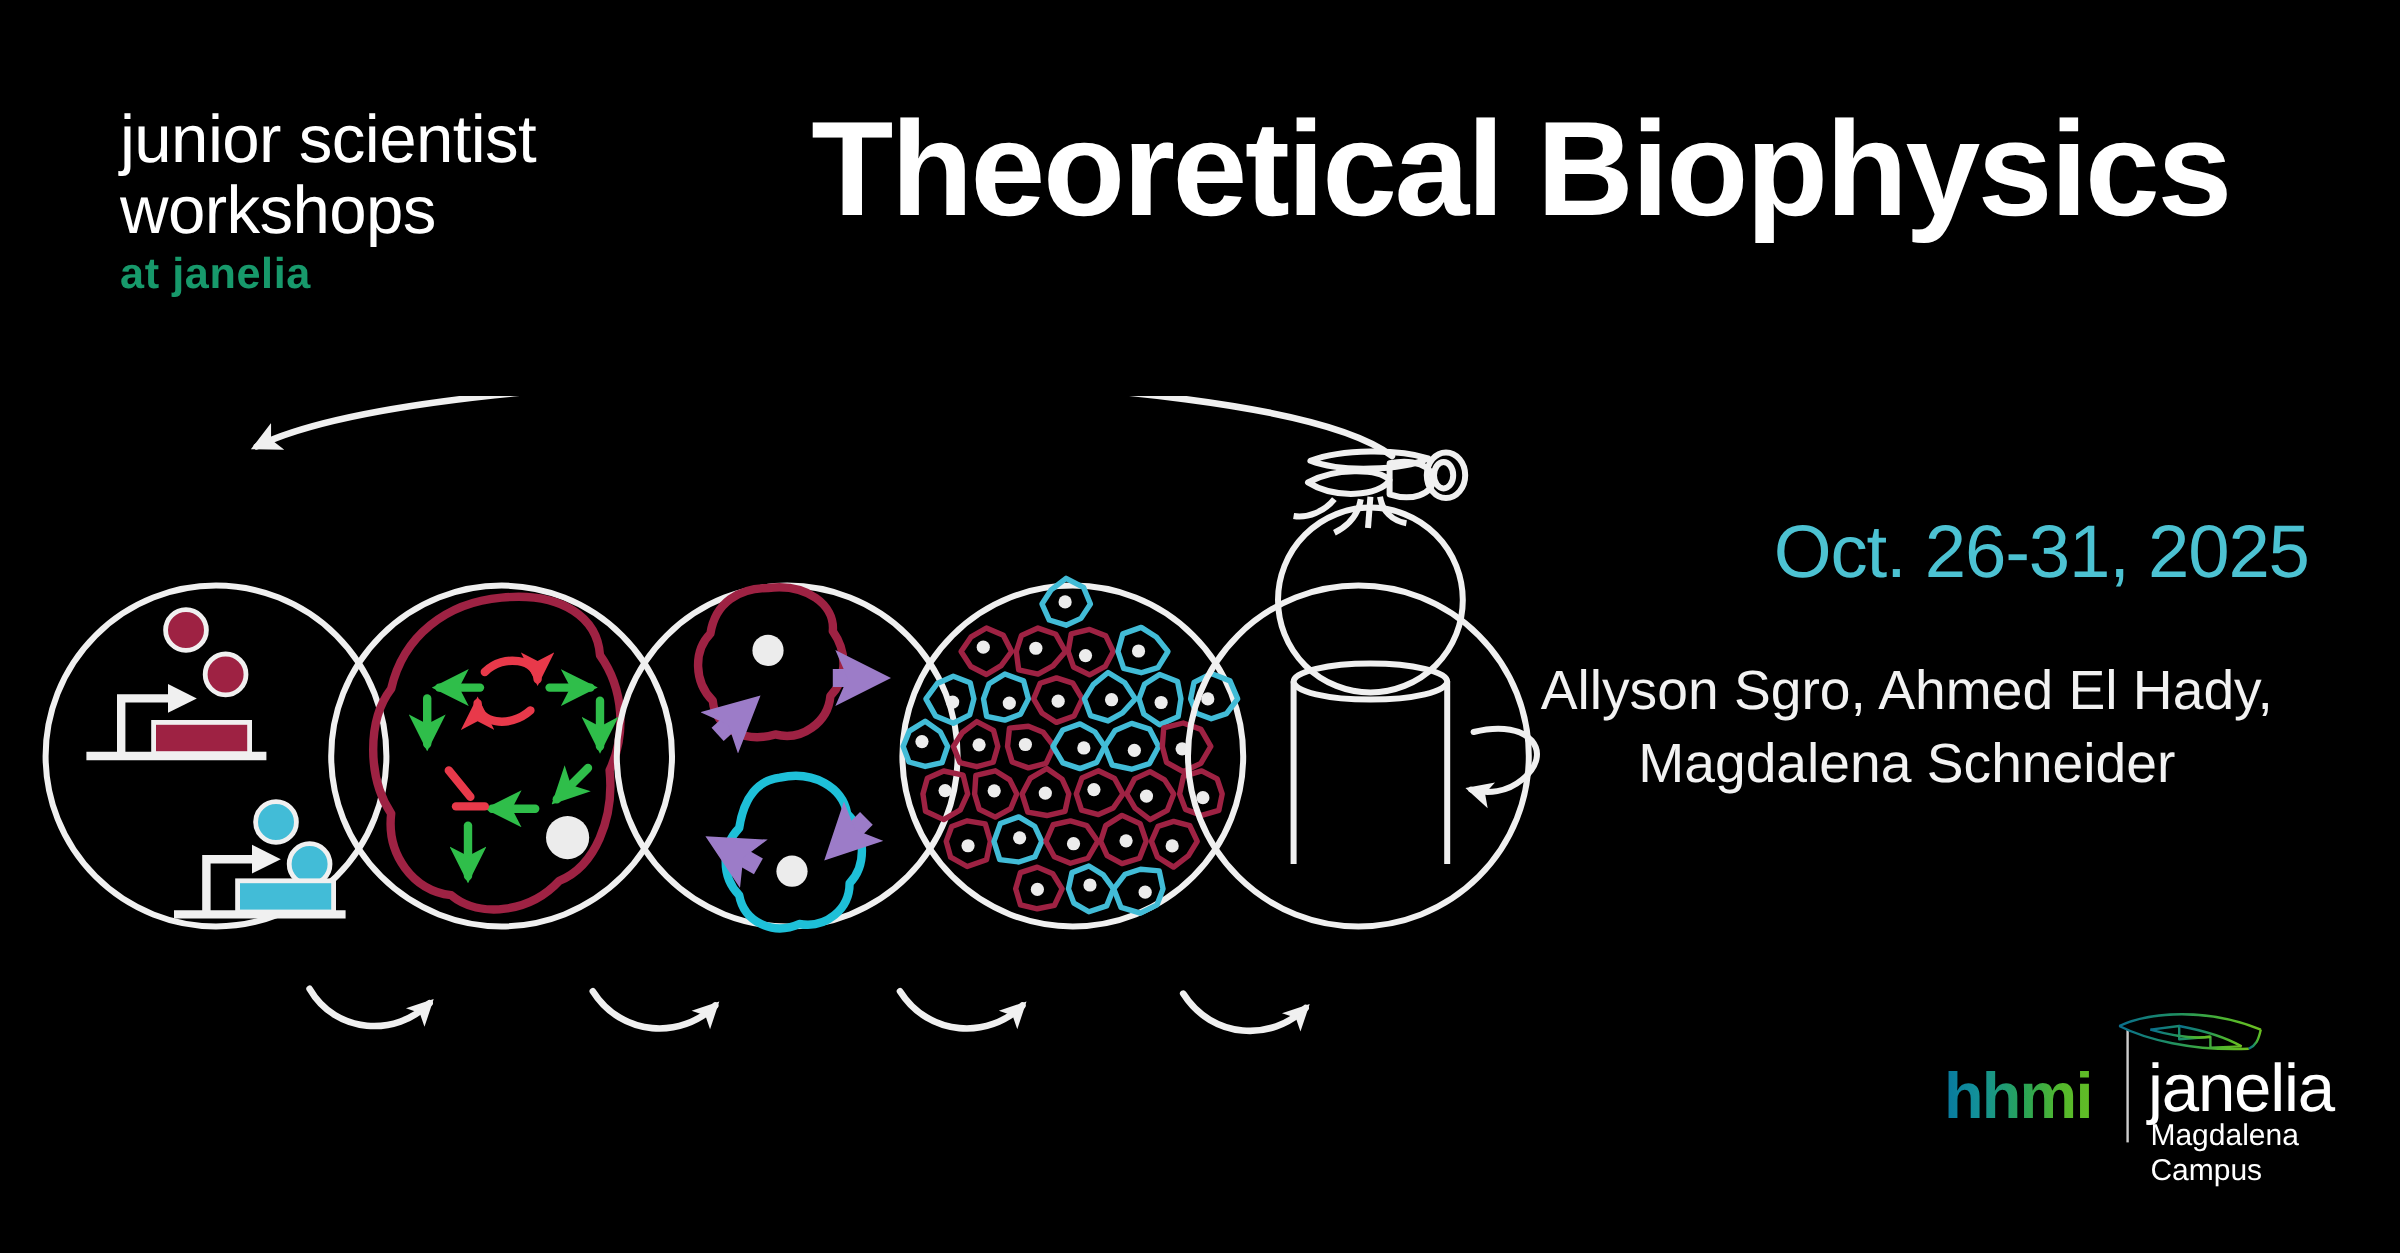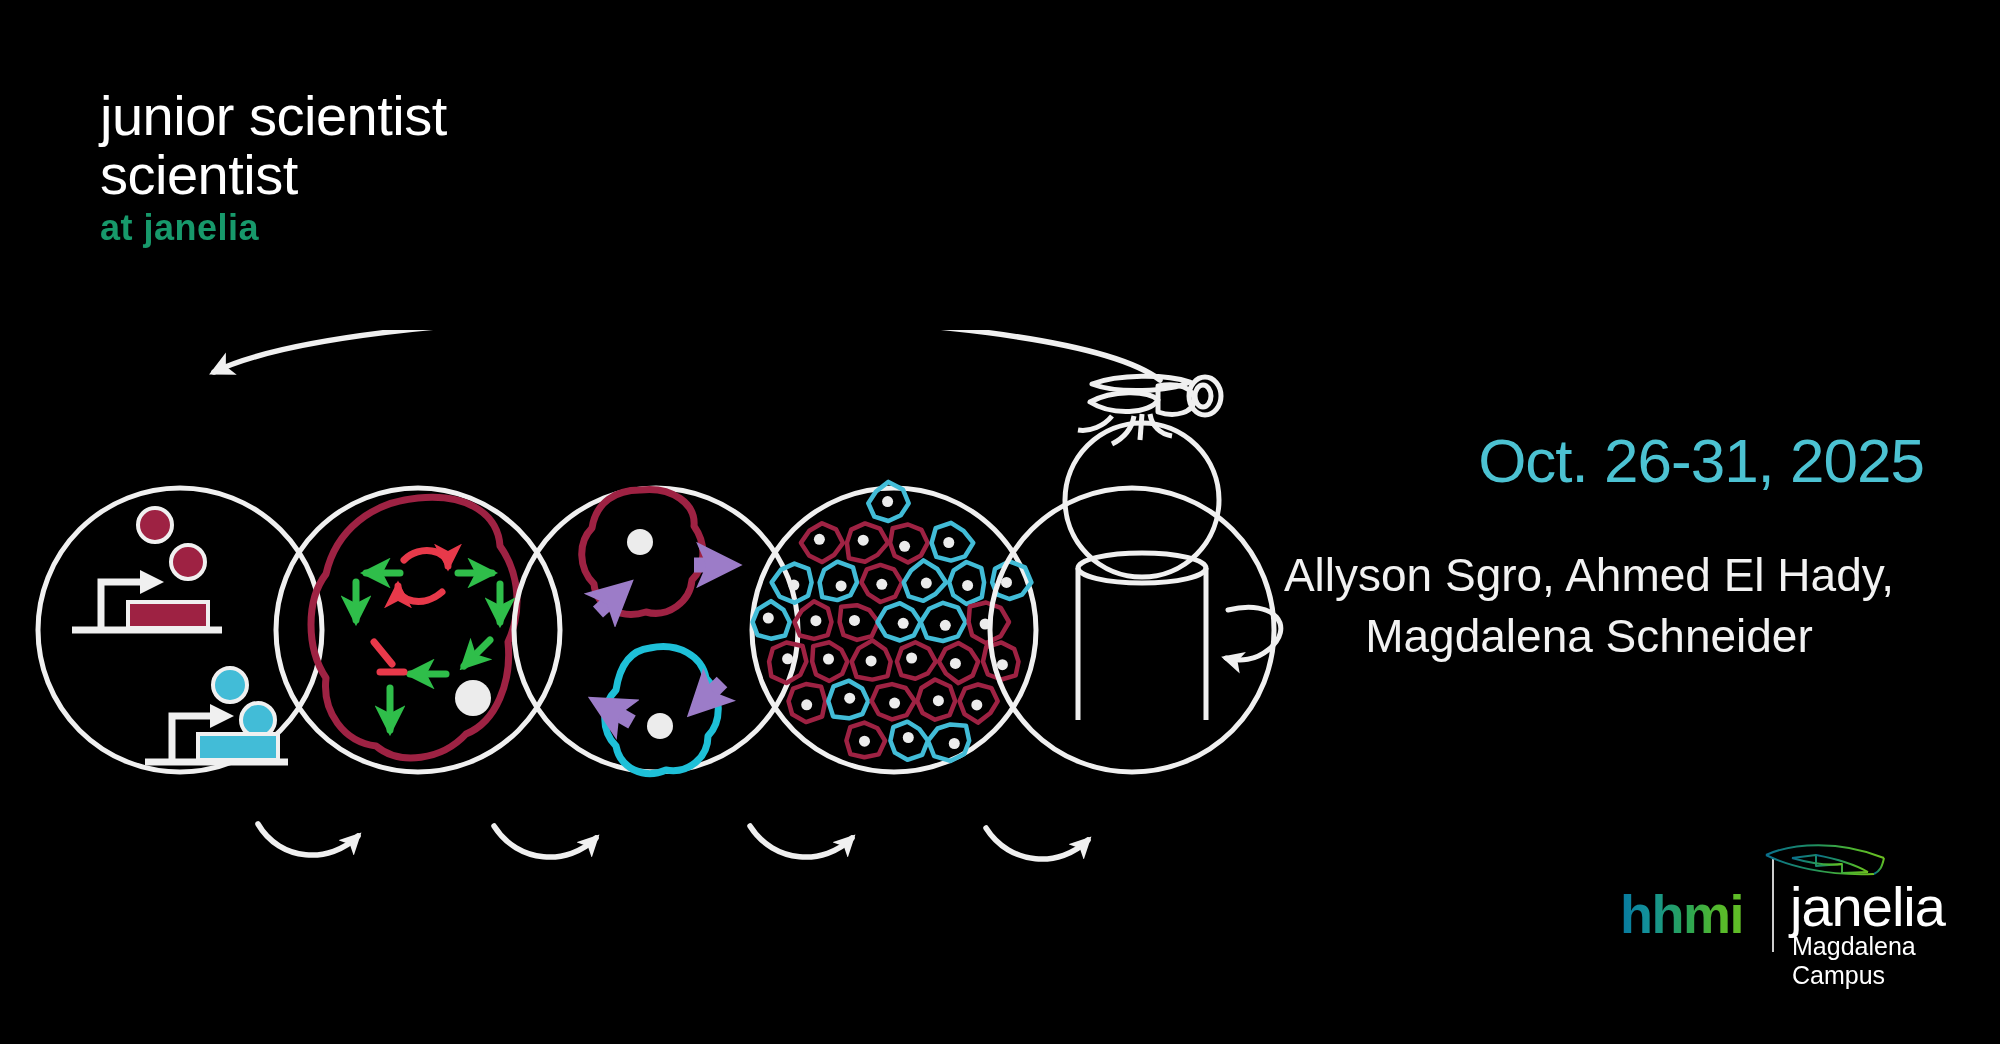--- a/index.html
+++ b/index.html
@@ -147,24 +147,25 @@
     height: 560px;
   }
 </style>
 </head>
 <body>
 
 <div id="poster">
 
   <div id="jsw-logo">
     <span class="jsw-line">junior scientist</span>
-    <span class="jsw-line">scientist</span>
+    <span class="jsw-line">workshops</span>
     <span class="jsw-tag">at janelia</span>
   </div>
 
+  <div id="title">Theoretical Biophysics</div>
 
   <div id="date">Oct. 26-31, 2025</div>
 
   <div id="organizers">
     <div>Allyson Sgro, Ahmed El Hady,</div>
     <div>Magdalena Schneider</div>
   </div>
 
   <div id="hhmi-logo">
     <div id="hhmi-wordmark">hhmi</div>

